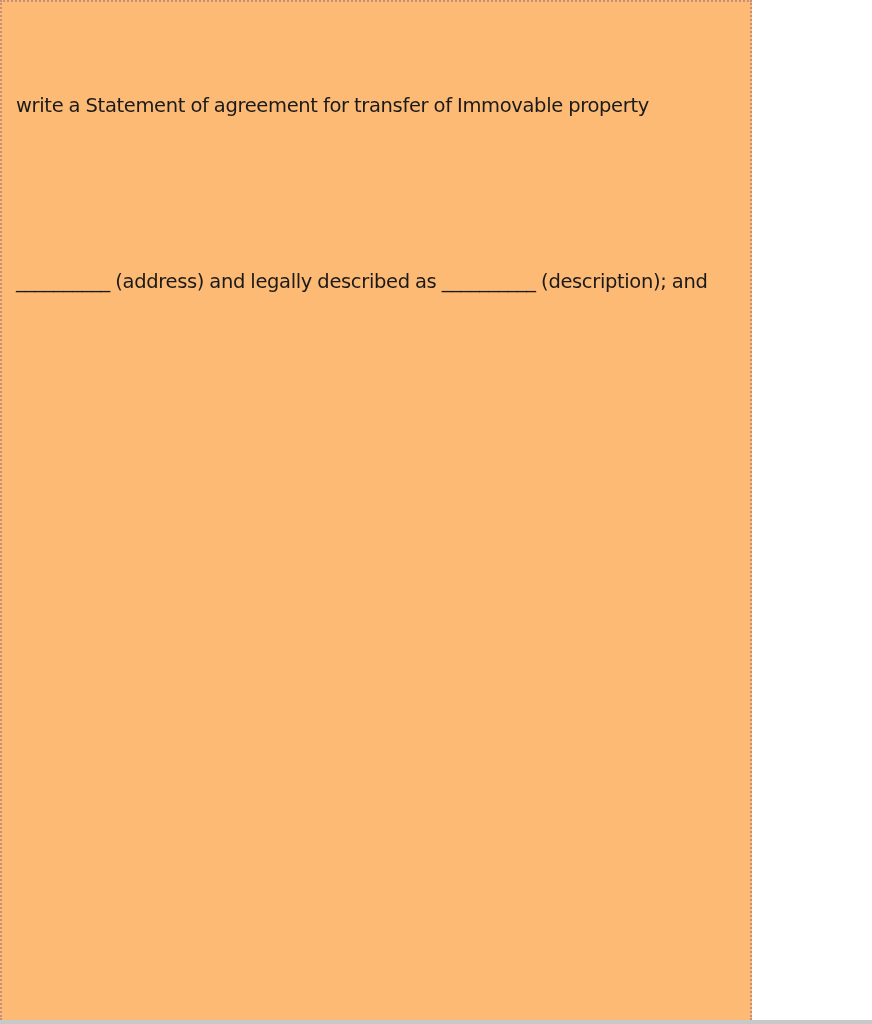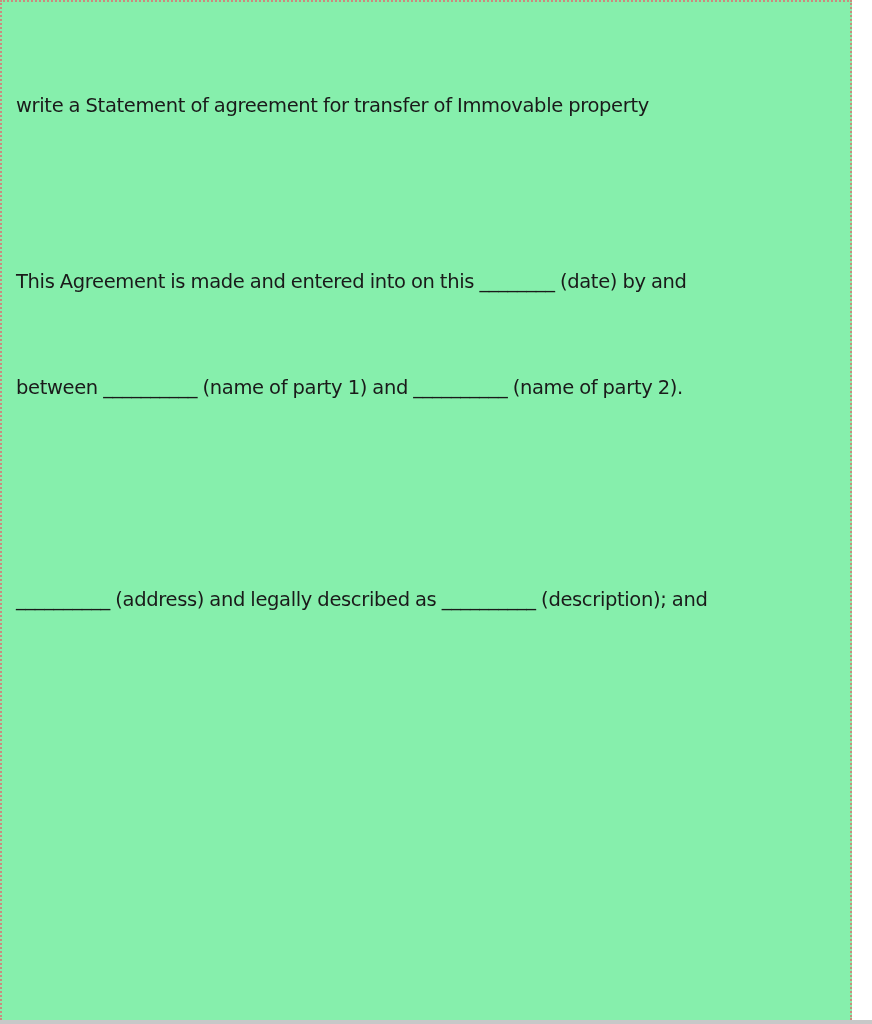--- a/index.html
+++ b/index.html
@@ -10,26 +10,26 @@
     body {
       width: 872px;
       height: 1024px;
       position: relative;
       overflow: hidden;
       font-family: "DejaVu Sans", "Liberation Sans", sans-serif;
     }
     .frame {
       position: absolute;
       left: 0; top: 0;
-      width: 852px; height: 1020px;
+      width: 752px; height: 1020px;
       box-sizing: border-box;
       border-top: 2px dotted #c98d7e;
       border-left: 2px dotted #c98d7e;
       border-right: 2px dotted #c98d7e;
-      background: #86efac;
+      background: #fdba74;
     }
     .doc {
       position: absolute;
       left: 14px;
       top: 15px;
       width: 850px;
       color: #1a1a1a;
       font-size: 19.5px;
       line-height: 35.3px;
       letter-spacing: -0.35px;
@@ -51,24 +51,20 @@
 </head>
 <body>
 
 <div class="frame">
   <div class="doc">
 
     <div class="para tight">
       <span class="line">write a Statement of agreement for transfer of Immovable property</span>
     </div>
 
-    <div class="para">
-      <span class="line">This Agreement is made and entered into on this ________ (date) by and</span>
-      <span class="line">between __________ (name of party 1) and __________ (name of party 2).</span>
-    </div>
 
     <div class="para">
       <span class="line">__________ (address) and legally described as __________ (description); and</span>
     </div>
 
 
   </div>
 </div>
 
 <div class="bottom-bar"></div>

